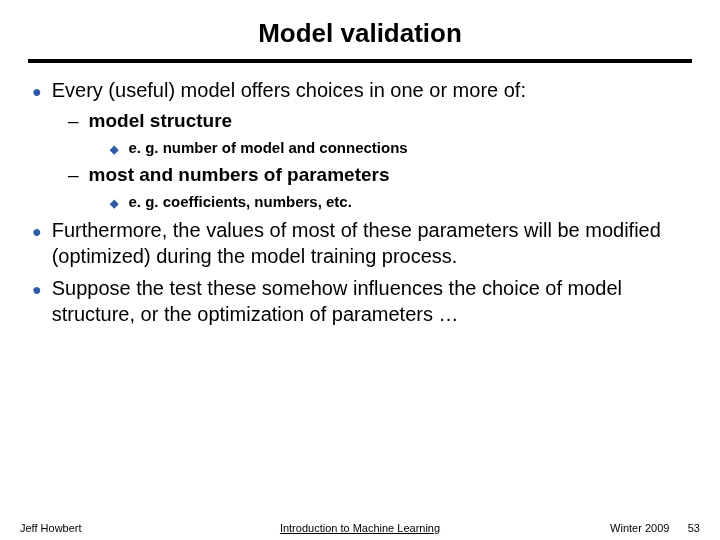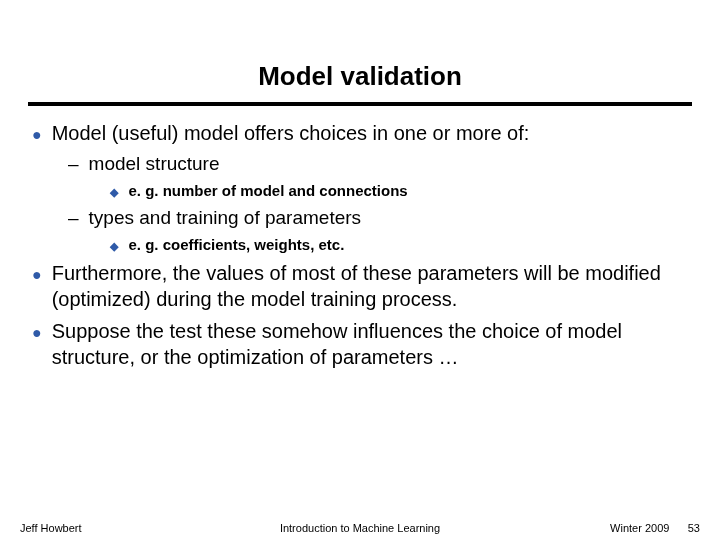--- a/index.html
+++ b/index.html
@@ -16,21 +16,20 @@
     width: 100%;
     height: 100%;
     padding: 18px 28px 0 28px;
     position: relative;
   }
   .title {
     text-align: center;
     font-weight: bold;
     font-size: 26px;
     margin-bottom: 10px;
-    margin-top: 43px;
   }
   .rule {
     border: none;
     border-top: 4px solid #000;
     margin: 0 0 14px 0;
   }
   .content {
     font-size: 20px;
     line-height: 1.3;
   }
@@ -48,21 +47,21 @@
   .lvl1 .txt { flex: 1; }
   .lvl2 {
     display: flex;
     margin: 6px 0 2px 40px;
     font-size: 19px;
   }
   .lvl2 .dash {
     margin-right: 10px;
     flex-shrink: 0;
   }
-  .lvl2 .txt { flex: 1; }
+  .lvl2 .txt { flex: 1; font-weight: bold; }
   .lvl3 {
     display: flex;
     margin: 4px 0 4px 82px;
     font-size: 15px;
     font-weight: bold;
   }
   .lvl3 .diamond {
     color: #2f5aa8;
     font-size: 11px;
     margin-right: 10px;
@@ -74,56 +73,56 @@
     position: absolute;
     bottom: 6px;
     left: 0;
     width: 100%;
     padding: 0 20px;
     font-size: 11px;
     display: flex;
     justify-content: space-between;
     align-items: flex-end;
   }
-  .footer-center { text-align: center; flex: 1; }
+  .footer-center { text-align: center; flex: 1; text-decoration: underline; }
   .footer-left { text-align: left; width: 140px; }
   .footer-right { text-align: right; width: 140px; }
 </style>
 </head>
 <body>
 <div class="slide">
 
   <div class="title">Model validation</div>
   <hr class="rule">
 
   <div class="content">
 
     <div class="lvl1">
       <span class="bullet">●</span>
-      <span class="txt">Model (useful) model offers choices in one or more of:</span>
+      <span class="txt">Every (useful) model offers choices in one or more of:</span>
     </div>
 
     <div class="lvl2">
       <span class="dash">–</span>
       <span class="txt">model structure</span>
     </div>
 
     <div class="lvl3">
       <span class="diamond">◆</span>
       <span class="txt">e. g. number of model and connections</span>
     </div>
 
     <div class="lvl2">
       <span class="dash">–</span>
-      <span class="txt">types and training of parameters</span>
+      <span class="txt">most and numbers of parameters</span>
     </div>
 
     <div class="lvl3">
       <span class="diamond">◆</span>
-      <span class="txt">e. g. coefficients, weights, etc.</span>
+      <span class="txt">e. g. coefficients, numbers, etc.</span>
     </div>
 
     <div class="lvl1">
       <span class="bullet">●</span>
       <span class="txt">Furthermore, the values of most of these parameters will be modified (optimized) during the model training process.</span>
     </div>
 
     <div class="lvl1">
       <span class="bullet">●</span>
       <span class="txt">Suppose the test these somehow influences the choice of model structure, or the optimization of parameters …</span>

